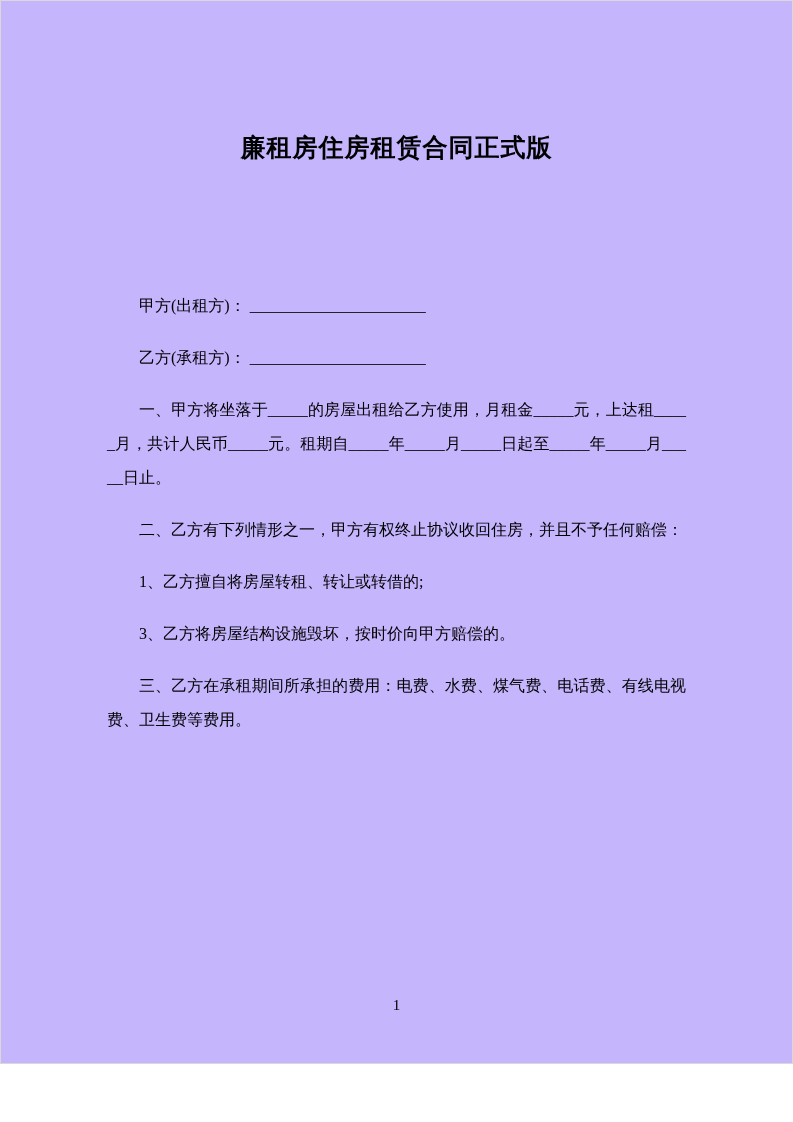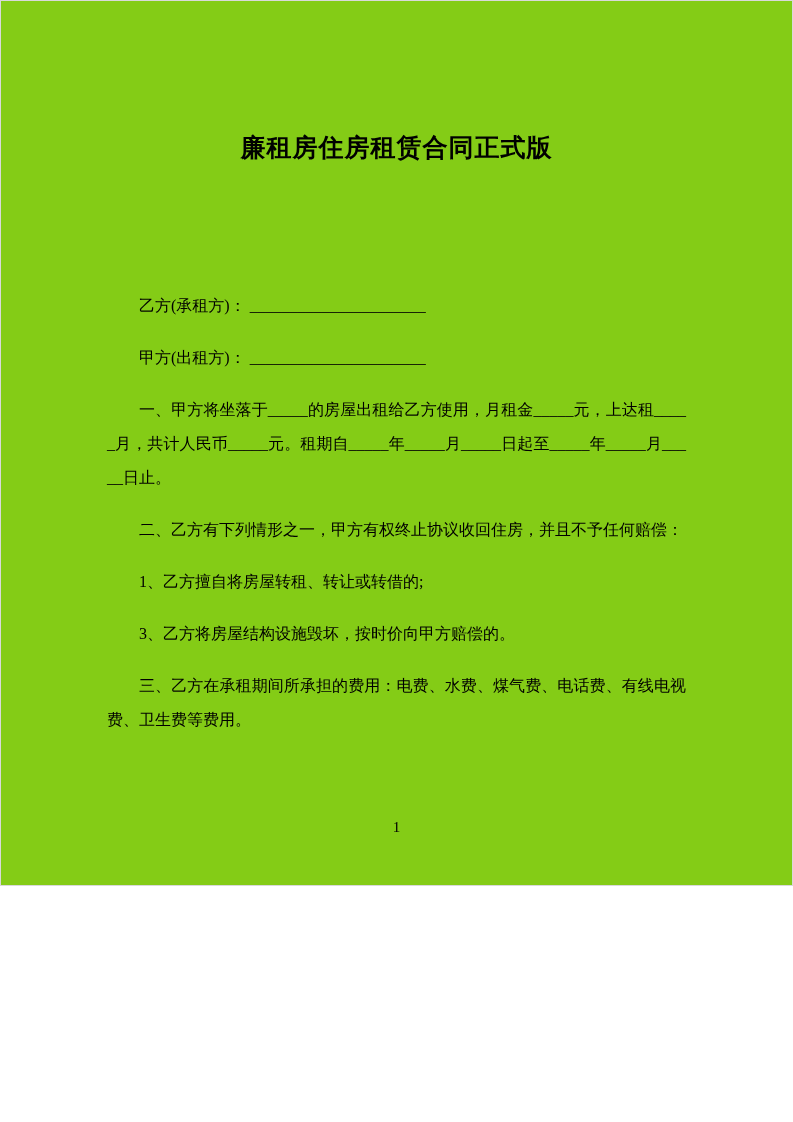--- a/index.html
+++ b/index.html
@@ -3,23 +3,23 @@
 <meta charset="utf-8">
 <style>
   html, body {
     margin: 0;
     padding: 0;
     background: #ffffff;
   }
   .page {
     position: relative;
     width: 793px;
-    height: 886px;
+    height: 1064px;
     margin: 0 auto;
-    background: #84cc16;
+    background: #c4b5fd;
     border: 1px solid #d9d9d9;
     box-sizing: border-box;
     padding: 128px 106px 11px 106px;
     color: #000000;
     font-family: "Liberation Serif", serif;
     font-size: 16px;
     overflow: hidden;
   }
   .doc-title {
     margin: 0 0 124px 0;
@@ -55,23 +55,23 @@
     color: #000000;
   }
 </style>
 </head>
 <body>
 
 <div class="page">
 
   <h1 class="doc-title">廉租房住房租赁合同正式版</h1>
 
+  <p class="party-line">甲方(出租方)： ______________________</p>
+
   <p class="party-line">乙方(承租方)： ______________________</p>
-
-  <p class="party-line">甲方(出租方)： ______________________</p>
 
 
   <p class="para">一、甲方将坐落于_____的房屋出租给乙方使用，月租金_____元，上达租_____月，共计人民币_____元。租期自_____年_____月_____日起至_____年_____月_____日止。</p>
 
   <p class="para">二、乙方有下列情形之一，甲方有权终止协议收回住房，并且不予任何赔偿：</p>
 
   <p class="para">1、乙方擅自将房屋转租、转让或转借的;</p>
 
 
   <p class="para">3、乙方将房屋结构设施毁坏，按时价向甲方赔偿的。</p>

